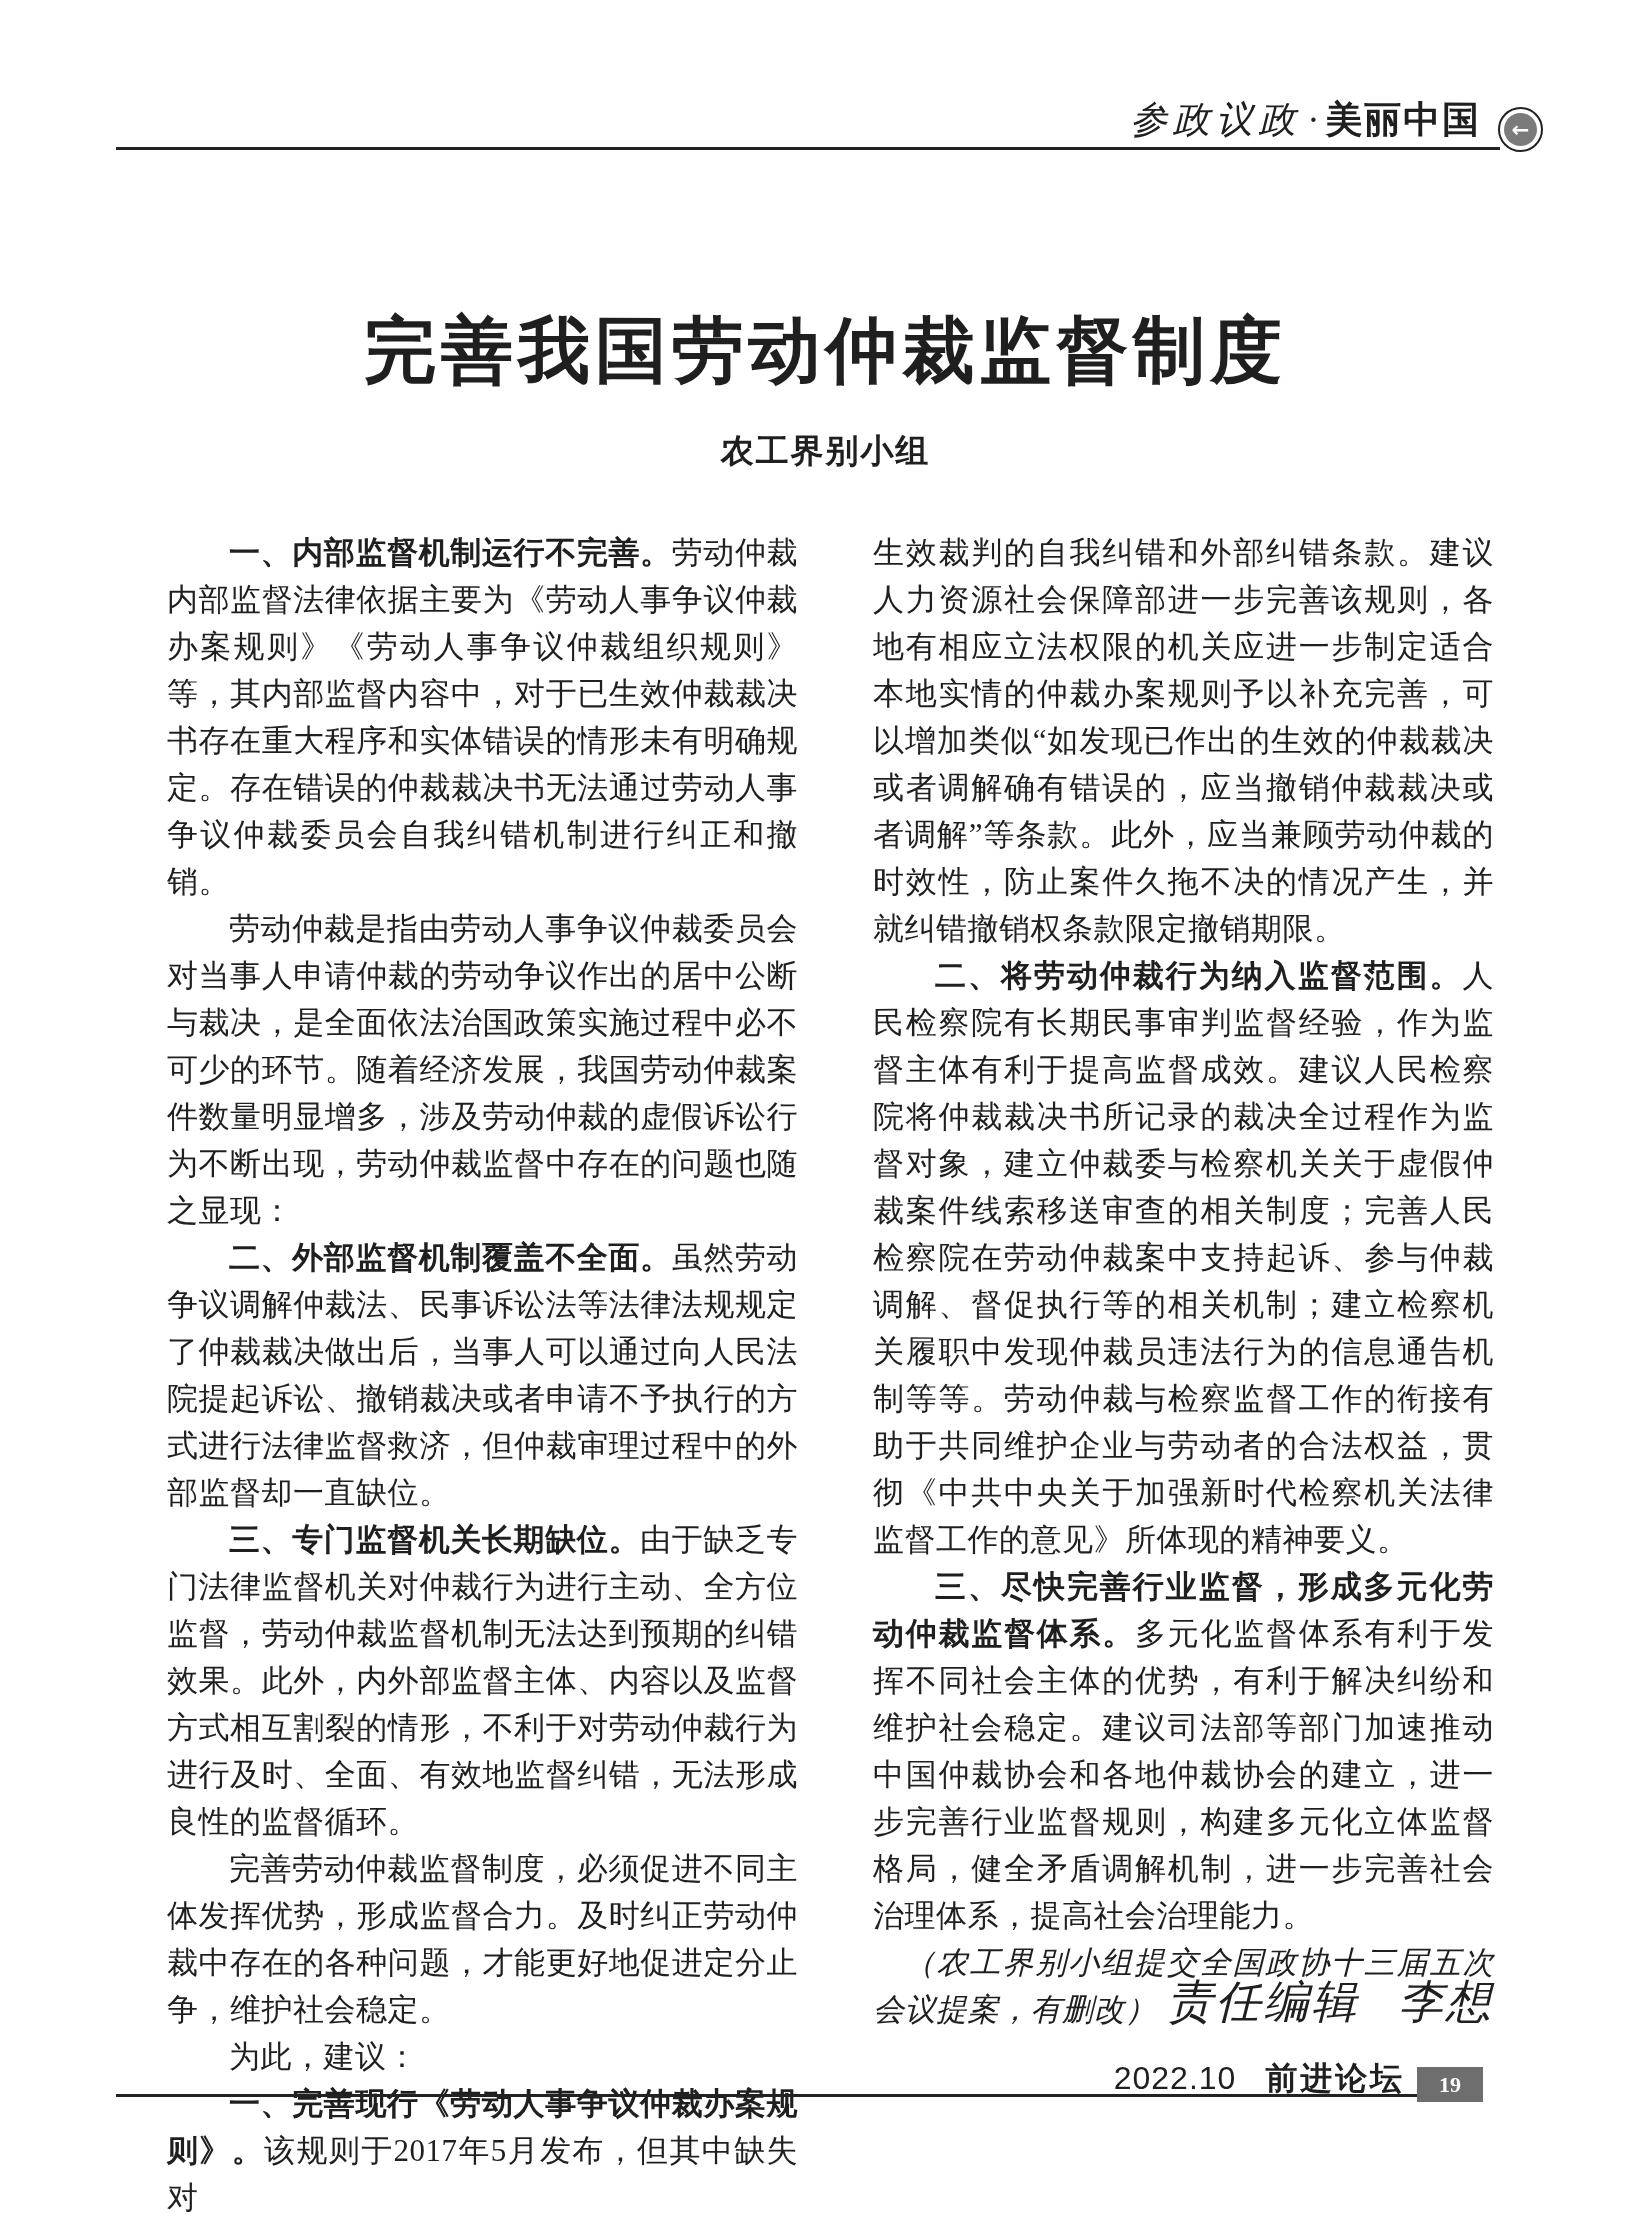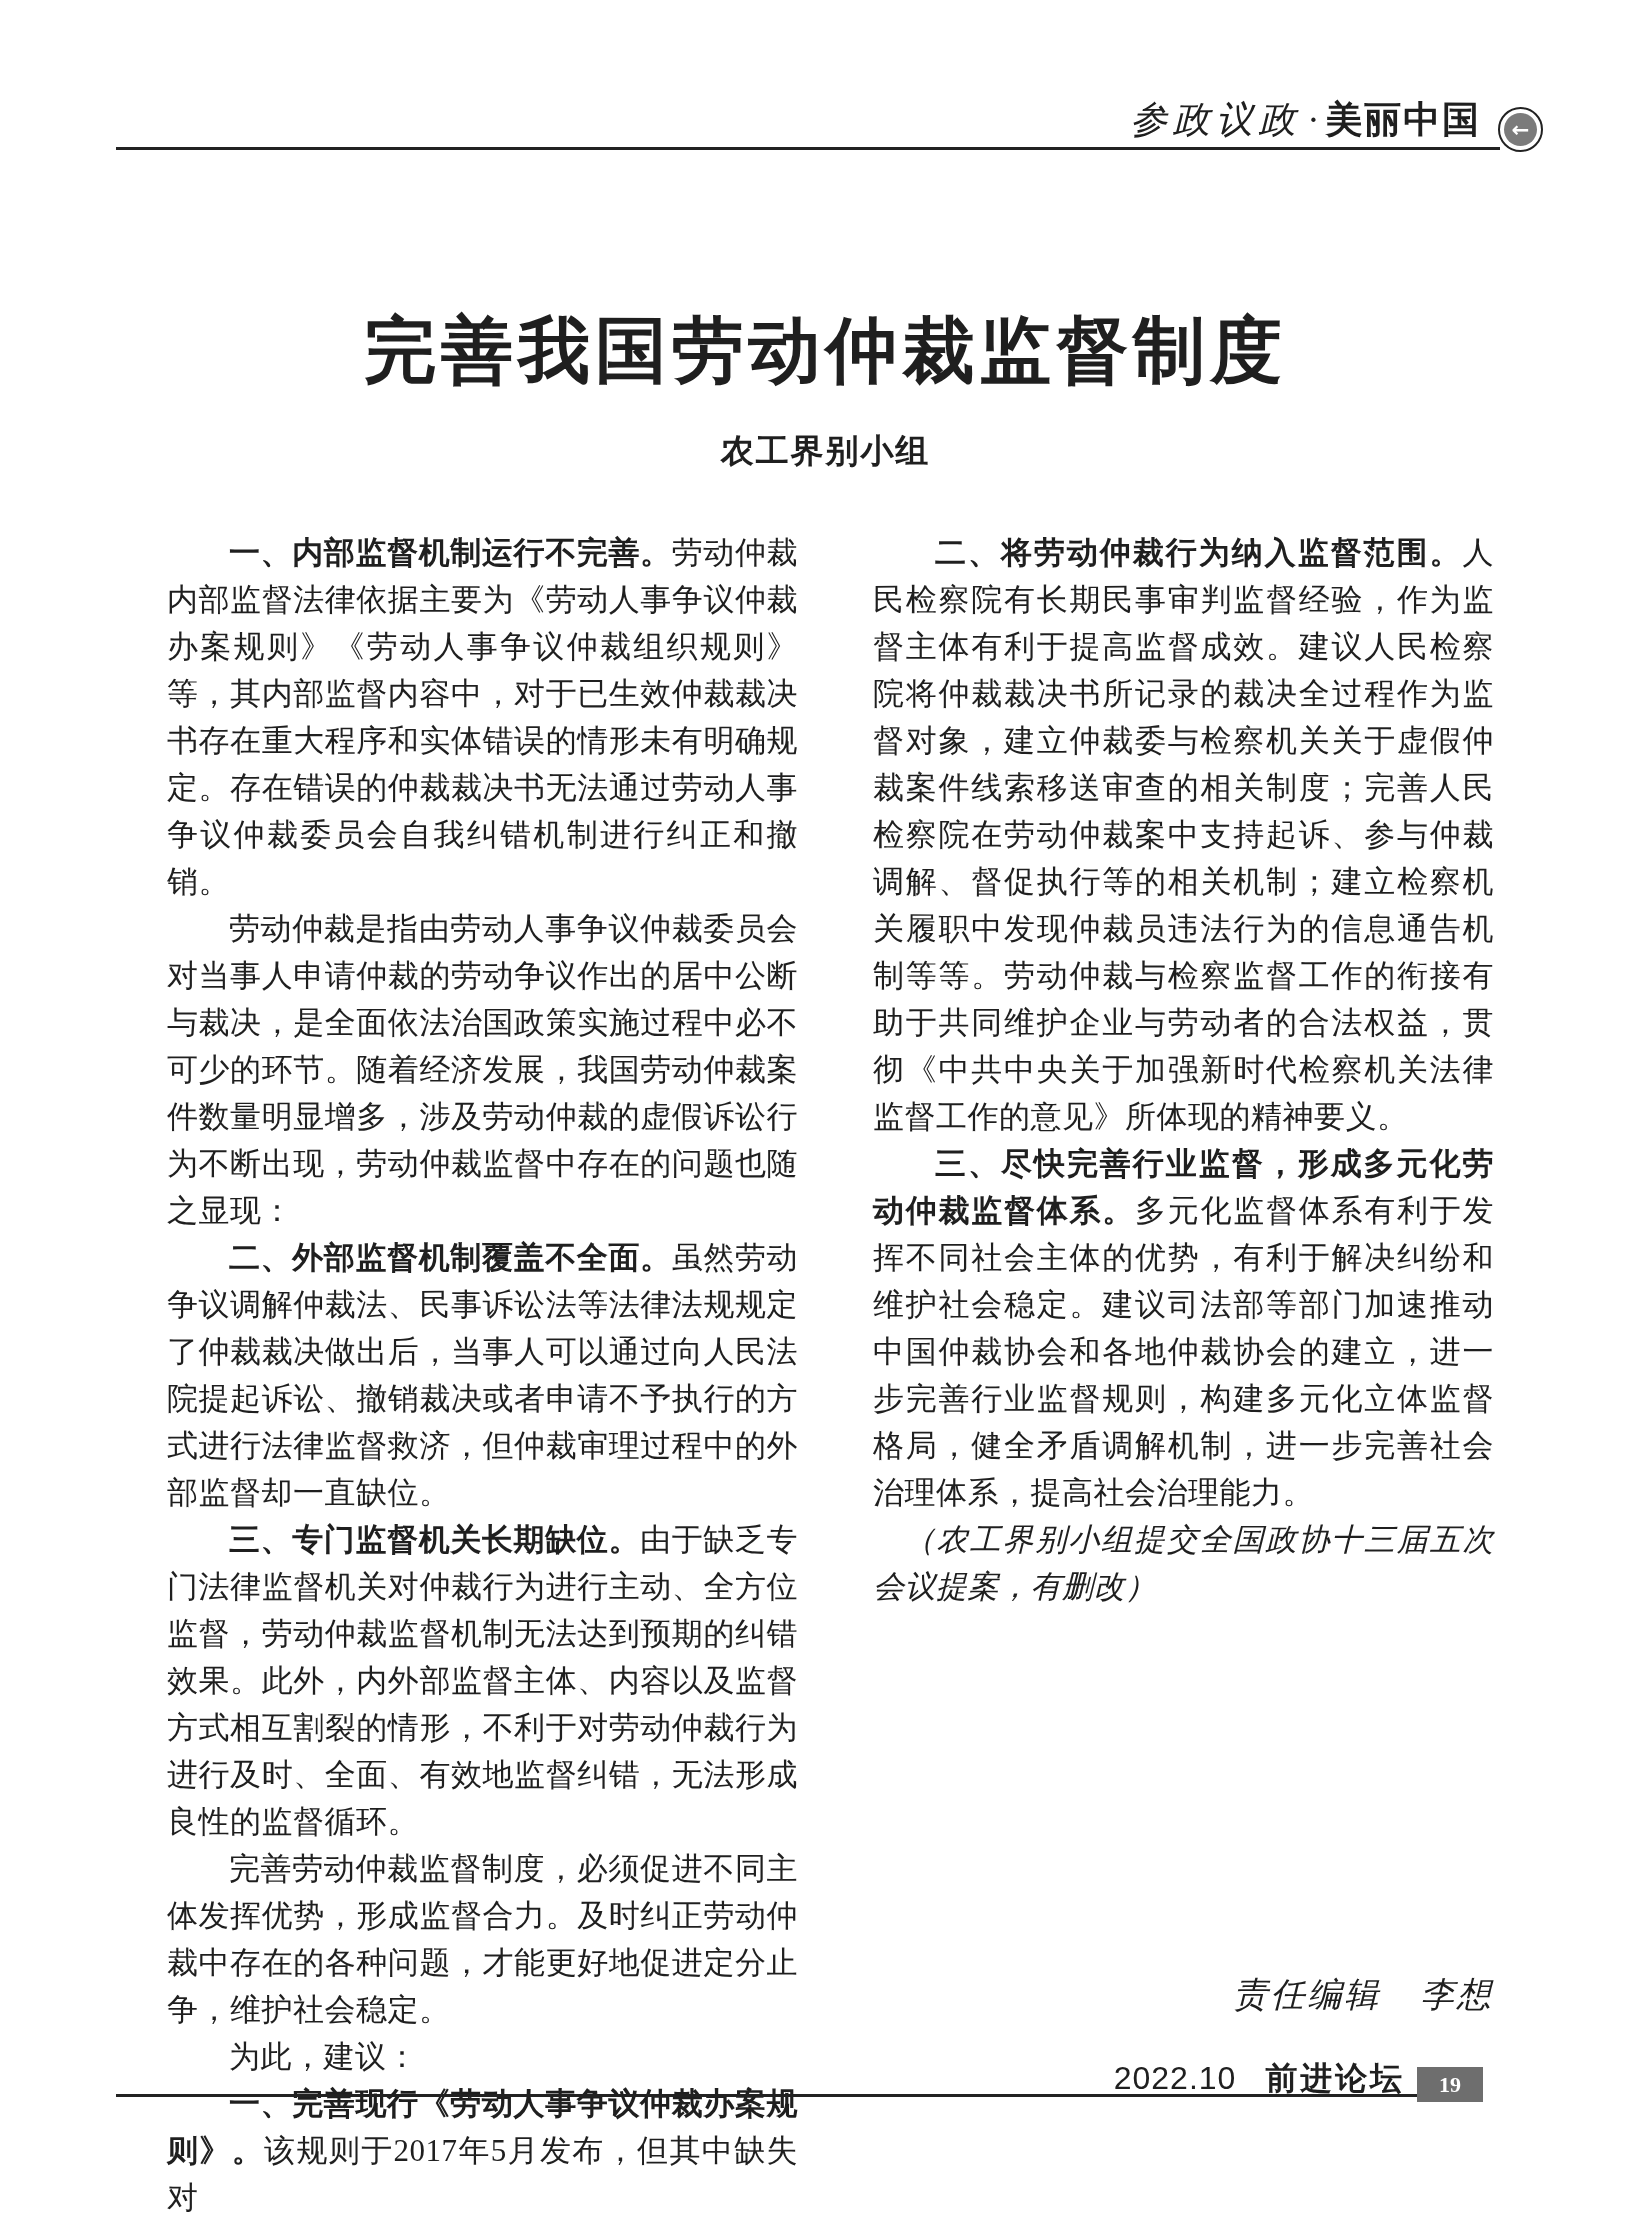--- a/index.html
+++ b/index.html
@@ -57,21 +57,21 @@
   .column p { margin:0; }
   .para-indent { text-indent:2em; }
   .para-lead {
     font-family:"Liberation Sans", sans-serif; font-weight:bold;
   }
   .para-note { font-style:italic; text-indent:1em; }
 
   
   .editor-line {
     position:absolute; left:873px; top:1972px; width:621px;
-    text-align:right; font-style:italic; font-size:34px; letter-spacing:2.9px;
+    text-align:right; font-style:italic; font-size:45px; letter-spacing:2.9px;
   }
   .editor-name { margin-left:39px; }
 
   
   .footer-rule {
     position:absolute; left:116px; top:2094px; width:1302px; height:2.9px;
     background:#222222;
   }
   .footer-text {
     position:absolute; top:2061px; right:246px; white-space:nowrap;
@@ -108,20 +108,21 @@
   <div class="column col-left">
       <p class="para-indent"><span class="para-lead">一、内部监督机制运行不完善。</span><span>劳动仲裁内部监督法律依据主要为《劳动人事争议仲裁办案规则》《劳动人事争议仲裁组织规则》等，其内部监督内容中，对于已生效仲裁裁决书存在重大程序和实体错误的情形未有明确规定。存在错误的仲裁裁决书无法通过劳动人事争议仲裁委员会自我纠错机制进行纠正和撤销。</span></p>
       <p class="para-indent"><span>劳动仲裁是指由劳动人事争议仲裁委员会对当事人申请仲裁的劳动争议作出的居中公断与裁决，是全面依法治国政策实施过程中必不可少的环节。随着经济发展，我国劳动仲裁案件数量明显增多，涉及劳动仲裁的虚假诉讼行为不断出现，劳动仲裁监督中存在的问题也随之显现：</span></p>
       <p class="para-indent"><span class="para-lead">二、外部监督机制覆盖不全面。</span><span>虽然劳动争议调解仲裁法、民事诉讼法等法律法规规定了仲裁裁决做出后，当事人可以通过向人民法院提起诉讼、撤销裁决或者申请不予执行的方式进行法律监督救济，但仲裁审理过程中的外部监督却一直缺位。</span></p>
       <p class="para-indent"><span class="para-lead">三、专门监督机关长期缺位。</span><span>由于缺乏专门法律监督机关对仲裁行为进行主动、全方位监督，劳动仲裁监督机制无法达到预期的纠错效果。此外，内外部监督主体、内容以及监督方式相互割裂的情形，不利于对劳动仲裁行为进行及时、全面、有效地监督纠错，无法形成良性的监督循环。</span></p>
       <p class="para-indent"><span>完善劳动仲裁监督制度，必须促进不同主体发挥优势，形成监督合力。及时纠正劳动仲裁中存在的各种问题，才能更好地促进定分止争，维护社会稳定。</span></p>
       <p class="para-indent"><span>为此，建议：</span></p>
       <p class="para-indent"><span class="para-lead">一、完善现行《劳动人事争议仲裁办案规则》。</span><span>该规则于2017年5月发布，但其中缺失对</span></p>
     </div>
   <div class="column col-right">
+      <p><span>生效裁判的自我纠错和外部纠错条款。建议人力资源社会保障部进一步完善该规则，各地有相应立法权限的机关应进一步制定适合本地实情的仲裁办案规则予以补充完善，可以增加类似“如发现已作出的生效的仲裁裁决或者调解确有错误的，应当撤销仲裁裁决或者调解”等条款。此外，应当兼顾劳动仲裁的时效性，防止案件久拖不决的情况产生，并就纠错撤销权条款限定撤销期限。</span></p>
       <p class="para-indent"><span class="para-lead">二、将劳动仲裁行为纳入监督范围。</span><span>人民检察院有长期民事审判监督经验，作为监督主体有利于提高监督成效。建议人民检察院将仲裁裁决书所记录的裁决全过程作为监督对象，建立仲裁委与检察机关关于虚假仲裁案件线索移送审查的相关制度；完善人民检察院在劳动仲裁案中支持起诉、参与仲裁调解、督促执行等的相关机制；建立检察机关履职中发现仲裁员违法行为的信息通告机制等等。劳动仲裁与检察监督工作的衔接有助于共同维护企业与劳动者的合法权益，贯彻《中共中央关于加强新时代检察机关法律监督工作的意见》所体现的精神要义。</span></p>
       <p class="para-indent"><span class="para-lead">三、尽快完善行业监督，形成多元化劳动仲裁监督体系。</span><span>多元化监督体系有利于发挥不同社会主体的优势，有利于解决纠纷和维护社会稳定。建议司法部等部门加速推动中国仲裁协会和各地仲裁协会的建立，进一步完善行业监督规则，构建多元化立体监督格局，健全矛盾调解机制，进一步完善社会治理体系，提高社会治理能力。</span></p>
       <p class="para-note"><span>（农工界别小组提交全国政协十三届五次会议提案，有删改）</span></p>
     </div>
 
   <div class="editor-line">
     <span>责任编辑</span><span class="editor-name">李想</span>
   </div>
 
   <div class="footer-rule"></div>

